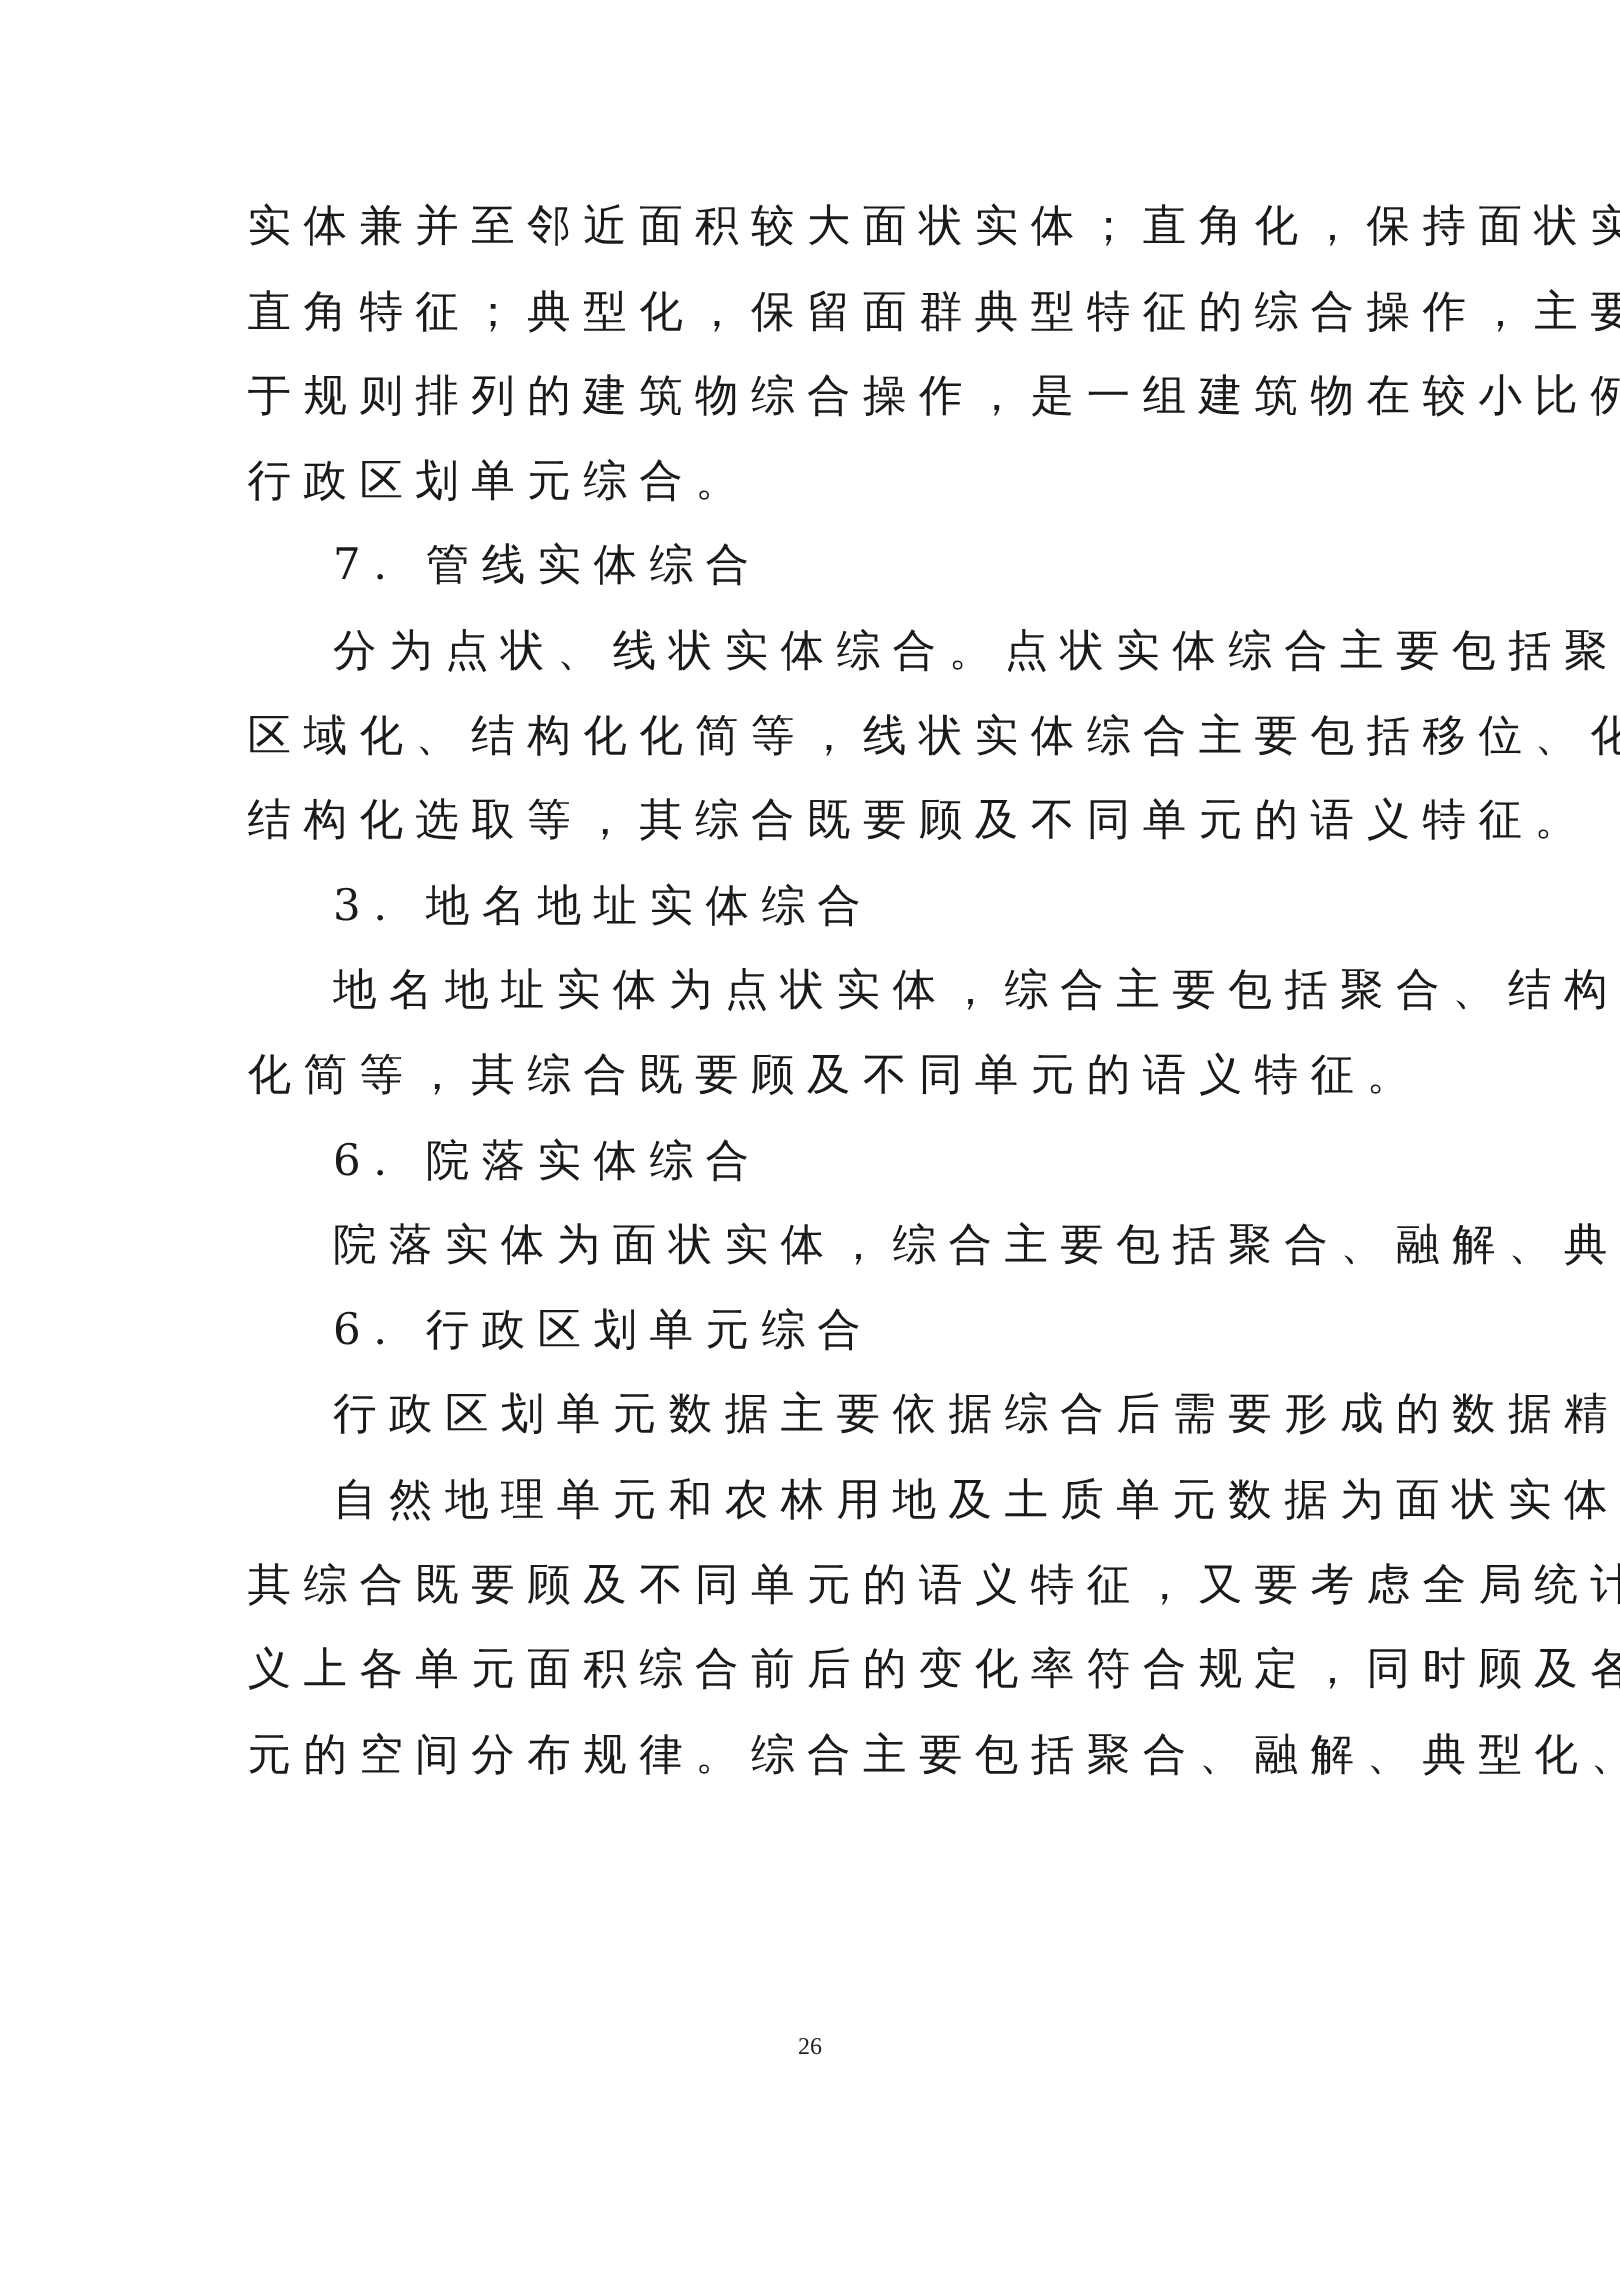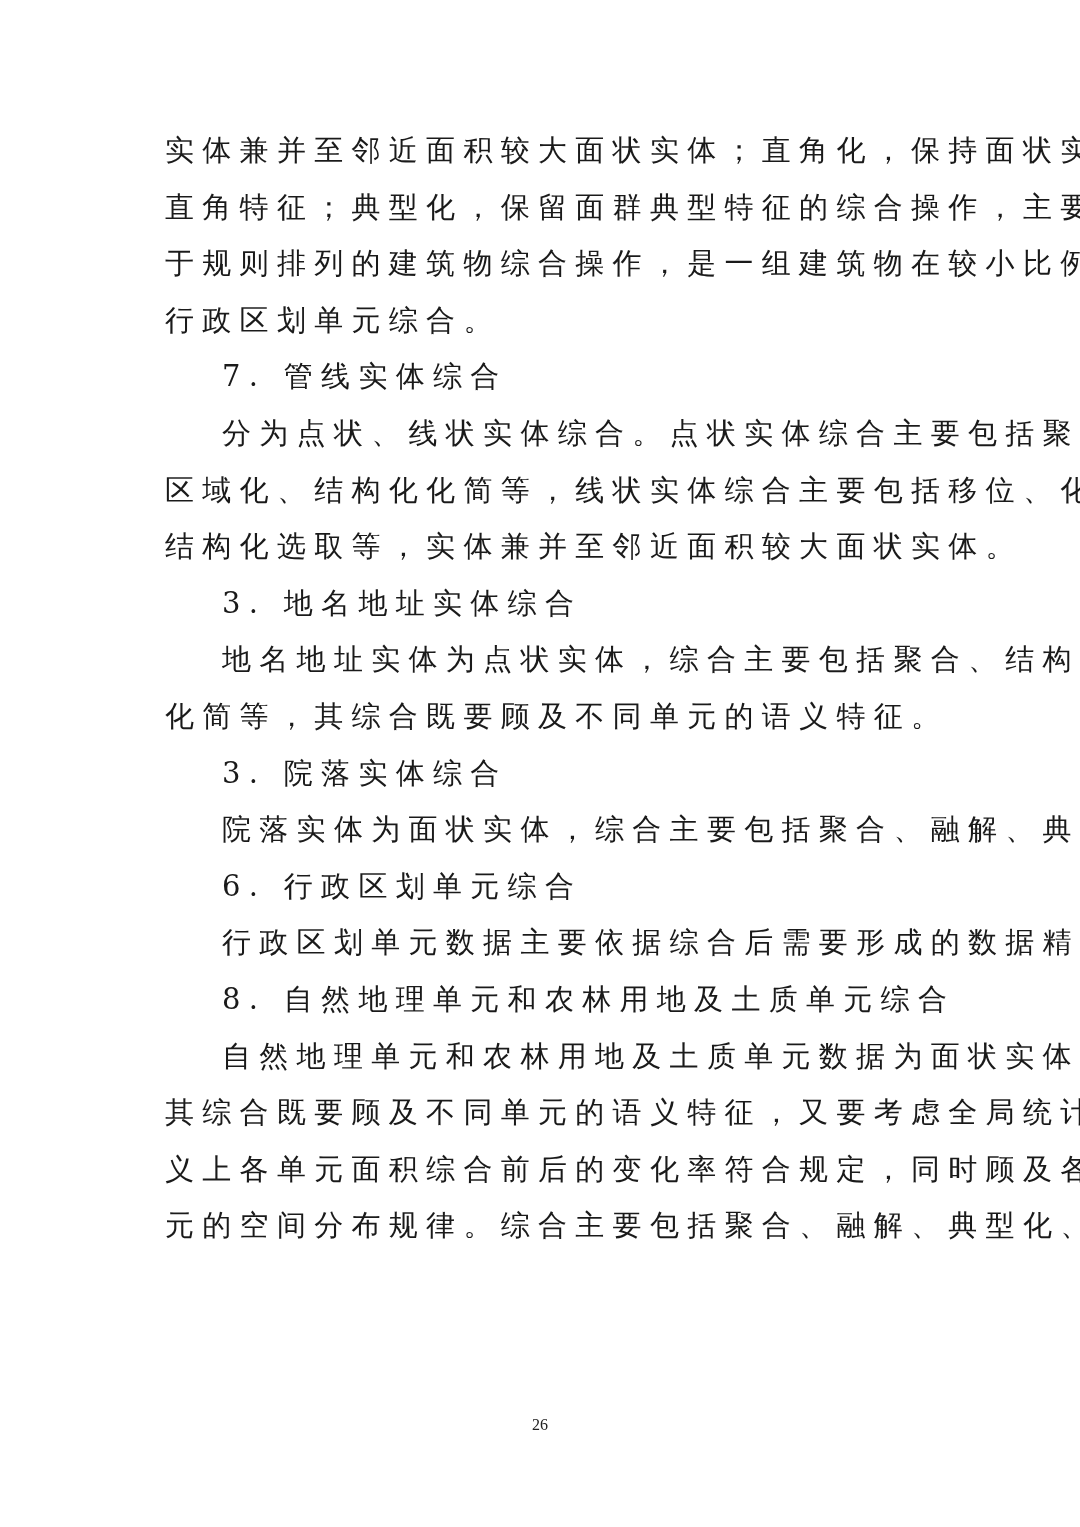--- a/index.html
+++ b/index.html
@@ -28,46 +28,45 @@
       letter-spacing: 8.3px;
       white-space: nowrap;
     }
     .indent {
       padding-left: 57px;
     }
     .page-number {
       position: absolute;
       left: 0;
       width: 1080px;
-      top: 1416px;
+      top: 1356px;
       text-align: center;
       font-family: "Liberation Serif", "DejaVu Serif", serif;
       font-size: 16px;
       color: #222;
     }
   </style>
 </head>
 <body>
 
 <div class="page">
   <div class="line">实体兼并至邻近面积较大面状实体；直角化，保持面状实体</div>
   <div class="line">直角特征；典型化，保留面群典型特征的综合操作，主要用</div>
   <div class="line">于规则排列的建筑物综合操作，是一组建筑物在较小比例尺</div>
   <div class="line">行政区划单元综合。</div>
   <div class="line indent">7. 管线实体综合</div>
   <div class="line indent">分为点状、线状实体综合。点状实体综合主要包括聚合、</div>
   <div class="line">区域化、结构化化简等，线状实体综合主要包括移位、化简、</div>
-  <div class="line">结构化选取等，实体兼并至邻近面积较大面状实体。</div>
+  <div class="line">结构化选取等，其综合既要顾及不同单元的语义特征。</div>
   <div class="line indent">3. 地名地址实体综合</div>
   <div class="line indent">地名地址实体为点状实体，综合主要包括聚合、结构化</div>
   <div class="line">化简等，其综合既要顾及不同单元的语义特征。</div>
-  <div class="line indent">3. 院落实体综合</div>
+  <div class="line indent">6. 院落实体综合</div>
   <div class="line indent">院落实体为面状实体，综合主要包括聚合、融解、典型</div>
   <div class="line indent">6. 行政区划单元综合</div>
   <div class="line indent">行政区划单元数据主要依据综合后需要形成的数据精</div>
-  <div class="line indent">8. 自然地理单元和农林用地及土质单元综合</div>
   <div class="line indent">自然地理单元和农林用地及土质单元数据为面状实体，</div>
   <div class="line">其综合既要顾及不同单元的语义特征，又要考虑全局统计意</div>
   <div class="line">义上各单元面积综合前后的变化率符合规定，同时顾及各单</div>
   <div class="line">元的空间分布规律。综合主要包括聚合、融解、典型化、毗</div>
 </div>
 
 <div class="page-number">26</div>
 
 </body></html>

